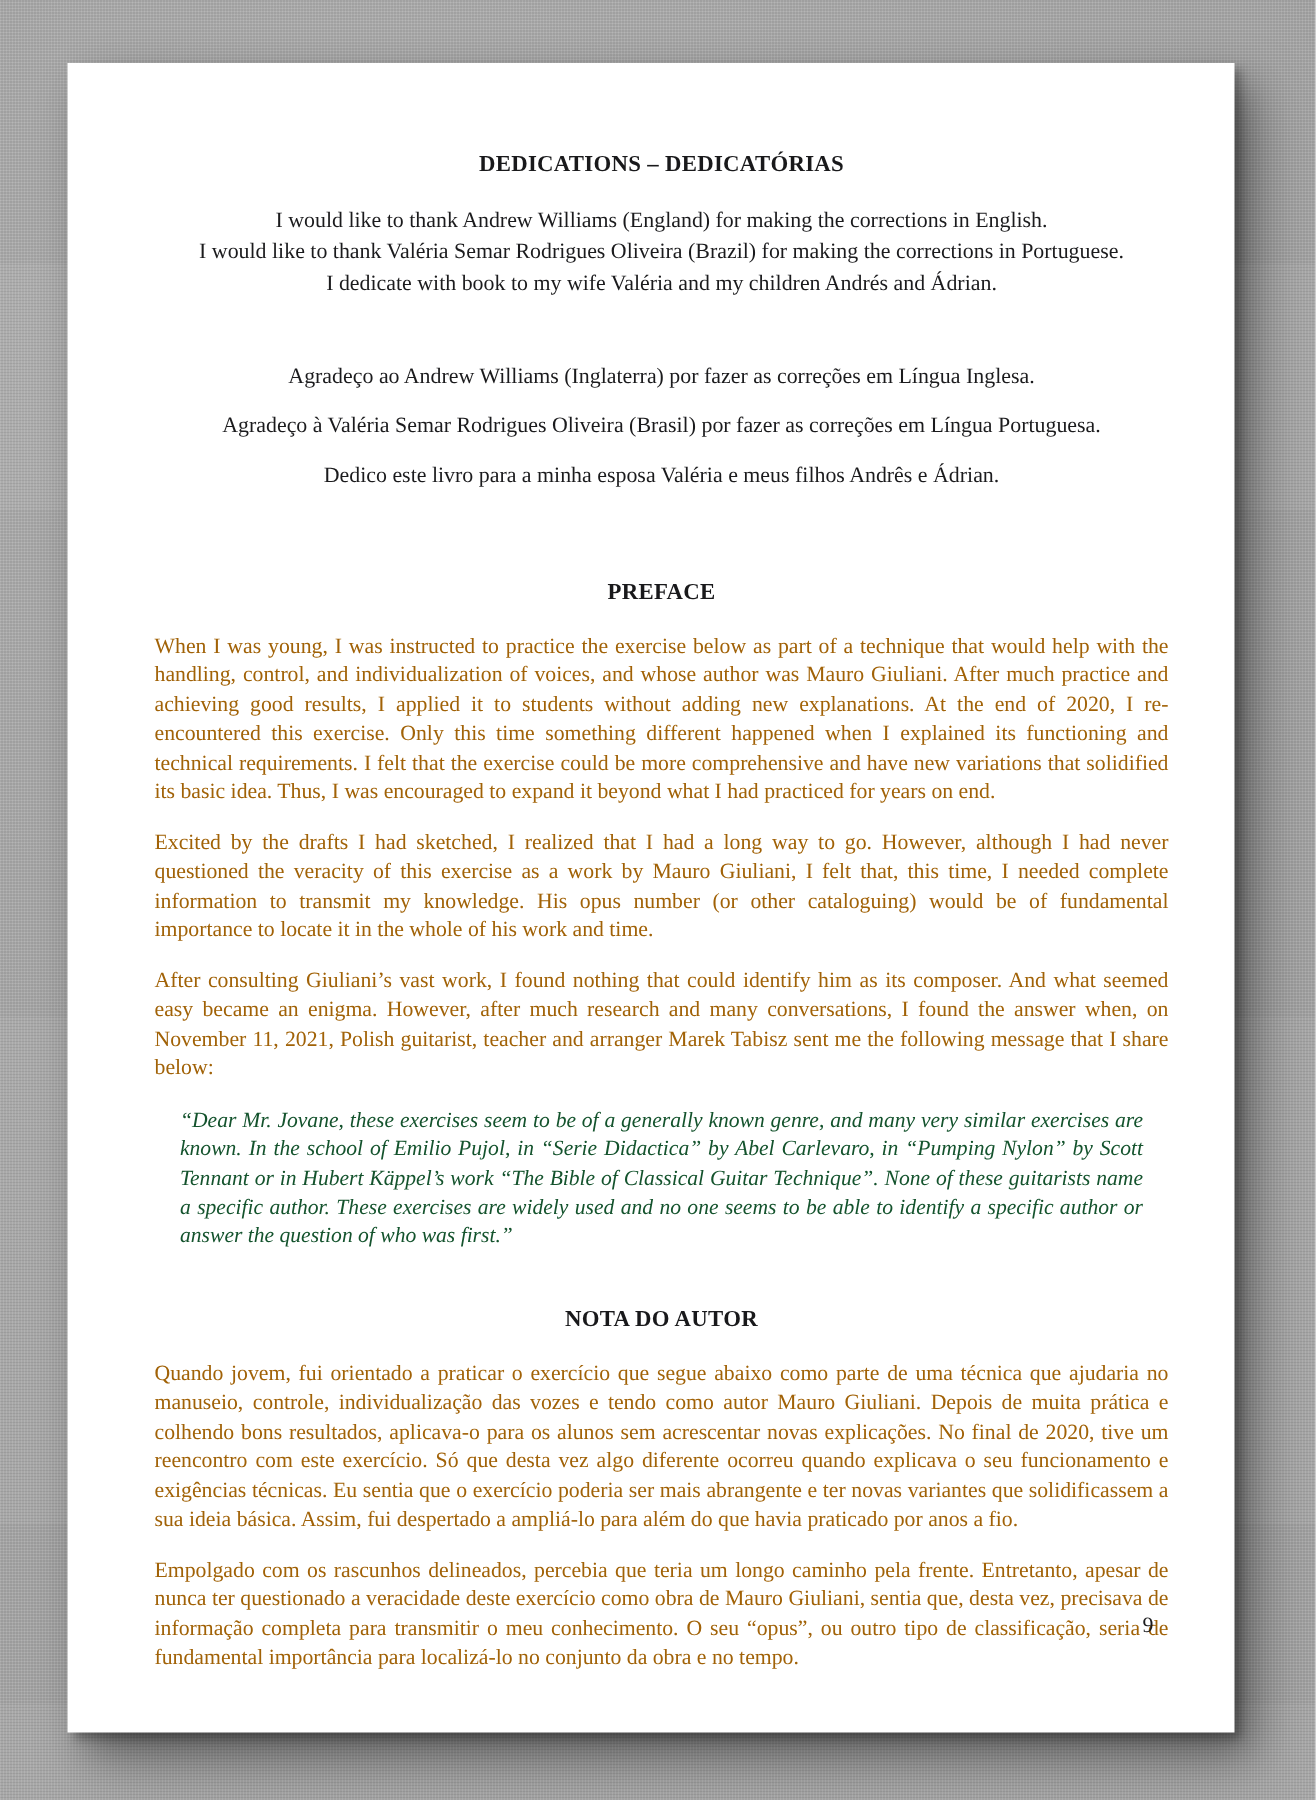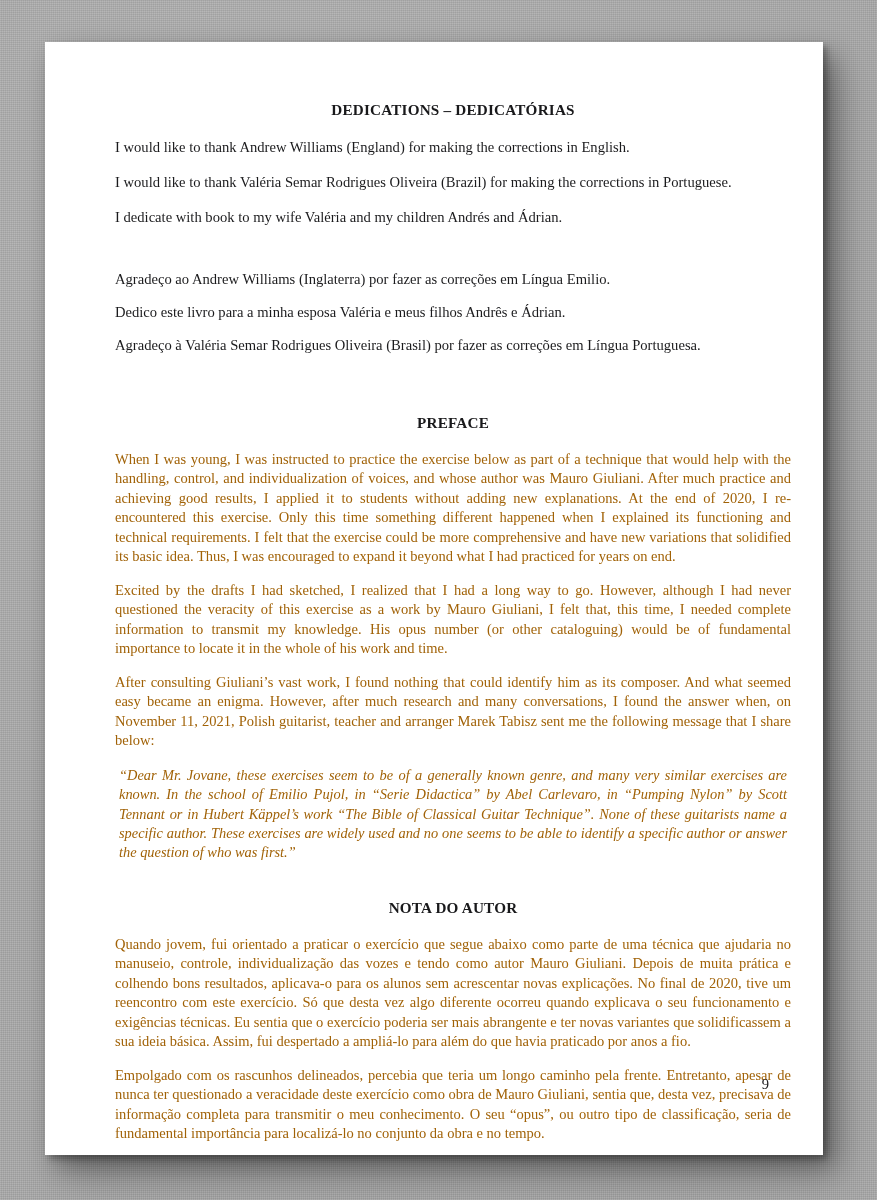--- a/index.html
+++ b/index.html
@@ -28,21 +28,21 @@
     background: #ffffff;
     box-shadow:
       4px 4px 6px rgba(0,0,0,0.28),
       10px 12px 22px rgba(0,0,0,0.30),
       18px 22px 42px rgba(0,0,0,0.22);
     overflow: hidden;
   }
 
   #content {
     position: absolute;
-    left: 70px;
+    left: 58px;
     top: 0;
     width: 676px;
     height: 100%;
   }
 
   .h-title {
     text-align: center;
     font-weight: bold;
     font-size: 15.2px;
     letter-spacing: 0.2px;
@@ -50,25 +50,25 @@
     margin: 0;
   }
 
   #dedications-heading { padding-top: 59px; }
 
   .para {
     font-size: 14.6px;
     line-height: 1.30;
     color: #1b1b1d;
     margin: 0;
-    text-align: left;
+    text-align: center;
   }
 
   .ded-list { margin-top: 19px; }
-  .ded-list .para + .para { margin-top: 16px; }
+  .ded-list .para + .para { margin-top: 2px; }
 
   .ded-list-pt { margin-top: 43px; }
   .ded-list-pt .para + .para { margin-top: 14px; }
 
   #preface-heading { margin-top: 59px; }
   #nota-heading { margin-top: 36px; }
 
   .body-block { margin-top: 18px; }
 
   .body-para {
@@ -79,23 +79,23 @@
     text-justify: inter-word;
     margin: 0;
     hyphens: manual;
   }
   .body-para + .body-para { margin-top: 14px; }
 
   .quote-para {
     font-style: italic;
     font-size: 14.4px;
     line-height: 1.345;
-    color: #a16207;
+    color: #14532d;
     text-align: justify;
-    margin: 4px;
+    margin: 17px;
     margin-top: 15px;
   }
 
   #page-number {
     position: absolute;
     right: 54px;
     bottom: 62px;
     font-size: 14.6px;
     color: #1b1b1d;
   }
@@ -108,23 +108,23 @@
 
     <h1 id="dedications-heading" class="h-title">DEDICATIONS – DEDICATÓRIAS</h1>
 
     <div class="ded-list">
       <p class="para">I would like to thank Andrew Williams (England) for making the corrections in English.</p>
       <p class="para">I would like to thank Valéria Semar Rodrigues Oliveira (Brazil) for making the corrections in Portuguese.</p>
       <p class="para">I dedicate with book to my wife Valéria and my children Andrés and Ádrian.</p>
     </div>
 
     <div class="ded-list-pt">
-      <p class="para">Agradeço ao Andrew Williams (Inglaterra) por fazer as correções em Língua Emilio.</p>
+      <p class="para">Agradeço ao Andrew Williams (Inglaterra) por fazer as correções em Língua Inglesa.</p>
+      <p class="para">Agradeço à Valéria Semar Rodrigues Oliveira (Brasil) por fazer as correções em Língua Portuguesa.</p>
       <p class="para">Dedico este livro para a minha esposa Valéria e meus filhos Andrês e Ádrian.</p>
-      <p class="para">Agradeço à Valéria Semar Rodrigues Oliveira (Brasil) por fazer as correções em Língua Portuguesa.</p>
     </div>
 
     <h2 id="preface-heading" class="h-title">PREFACE</h2>
 
     <div class="body-block">
       <p class="body-para">When I was young, I was instructed to practice the exercise below as part of a technique that would help with the handling, control, and individualization of voices, and whose author was Mauro Giuliani. After much practice and achieving good results, I applied it to students without adding new explanations. At the end of 2020, I re-encountered this exercise. Only this time something different happened when I explained its functioning and technical requirements. I felt that the exercise could be more comprehensive and have new variations that solidified its basic idea. Thus, I was encouraged to expand it beyond what I had practiced for years on end.</p>
       <p class="body-para">Excited by the drafts I had sketched, I realized that I had a long way to go. However, although I had never questioned the veracity of this exercise as a work by Mauro Giuliani, I felt that, this time, I needed complete information to transmit my knowledge. His opus number (or other cataloguing) would be of fundamental importance to locate it in the whole of his work and time.</p>
       <p class="body-para">After consulting Giuliani’s vast work, I found nothing that could identify him as its composer. And what seemed easy became an enigma. However, after much research and many conversations, I found the answer when, on November 11, 2021, Polish guitarist, teacher and arranger Marek Tabisz sent me the following message that I share below:</p>
       <p class="quote-para">“Dear Mr. Jovane, these exercises seem to be of a generally known genre, and many very similar exercises are known. In the school of Emilio Pujol, in “Serie Didactica” by Abel Carlevaro, in “Pumping Nylon” by Scott Tennant or in Hubert Käppel’s work “The Bible of Classical Guitar Technique”. None of these guitarists name a specific author. These exercises are widely used and no one seems to be able to identify a specific author or answer the question of who was first.”</p>
     </div>

